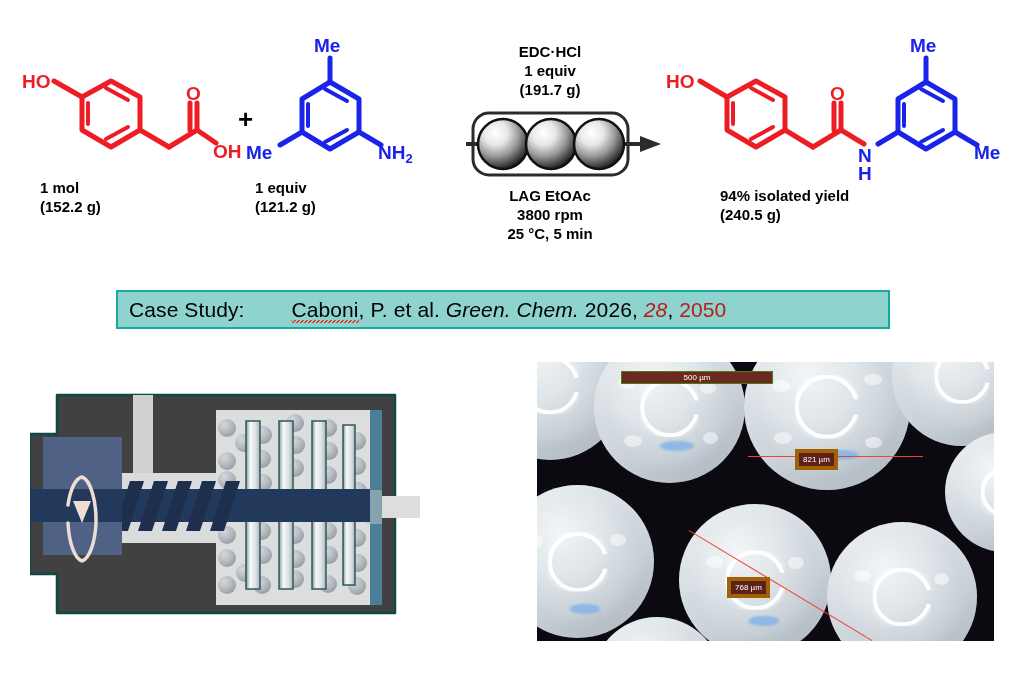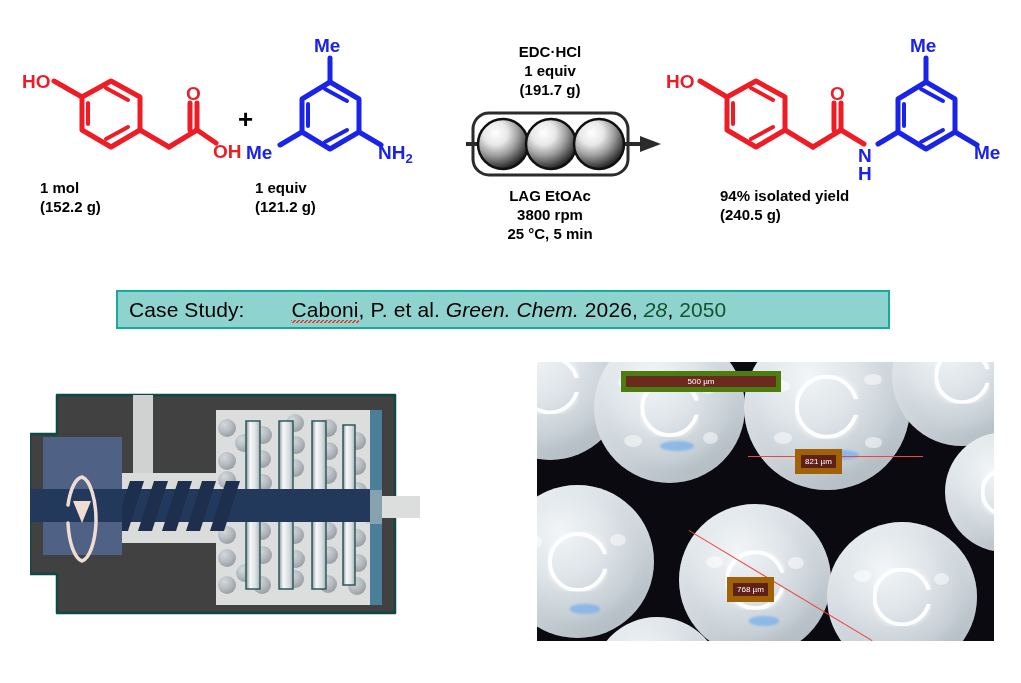--- a/index.html
+++ b/index.html
@@ -19,42 +19,42 @@
     box-sizing:border-box;display:flex;align-items:center;
   }
   #citation-text{font-size:21px;padding-left:11px;letter-spacing:.1px;white-space:pre;}
   #citation-text .sp{position:relative;margin-left:41px;}
   #citation-text .sp::after{
     content:"";position:absolute;left:0;right:0;bottom:-2px;height:3px;
     background-image:repeating-linear-gradient(135deg,#e23b2e 0 1.4px,transparent 1.4px 2.8px);
   }
   #citation-text i{font-style:italic;margin-top:24px;}
   #citation-text b{font-weight:normal;margin-top:8px;}
-  #citation-text .gray{color:#14532d;}
+  #citation-text .gray{color:#b91c1c;}
 
   
   #microscope-panel{left:537px;top:362px;width:457px;height:279px;overflow:hidden;
     background:#0a0a10;}
   .bead{position:absolute;border-radius:50%;
         background:
           radial-gradient(circle at 38% 30%, #f2f5f7 0%, #dfe5e9 32%, #c7cfd6 60%, #9fa9b2 84%, #7c8790 100%);
         box-shadow:inset 0 0 18px rgba(255,255,255,.35);}
   .bead::after{ 
     content:"";position:absolute;left:50%;top:50%;transform:translate(-50%,-50%);
     width:34%;height:34%;border-radius:50%;
     border:4px solid rgba(255,255,255,.95);
     box-shadow:0 0 6px rgba(255,255,255,.8);
     clip-path:polygon(0 0,100% 0,100% 38%,72% 38%,72% 62%,100% 62%,100% 100%,0 100%);
   }
   .bead .blue{position:absolute;border-radius:50%;background:rgba(120,175,235,.75);filter:blur(1.2px);}
   .bead .dimple{position:absolute;border-radius:50%;background:rgba(255,255,255,.5);filter:blur(.6px);}
   .meas-line{position:absolute;background:#f2443a;height:1px;transform-origin:0 0;}
   .meas-tag{position:absolute;background:#5f2018;color:#fff;font-size:8px;line-height:11px;
-            padding:1px 4px;border:6px solid #a16207;white-space:nowrap;font-family:"Liberation Sans",sans-serif;}
-  #scale-bar{position:absolute;background:#6b2a20;border:5px solid #4d7c0f;
+            padding:1px 4px;border:4px solid #a16207;white-space:nowrap;font-family:"Liberation Sans",sans-serif;}
+  #scale-bar{position:absolute;background:#6b2a20;border:1px solid #4d7c0f;
              color:#fff;font-size:8px;line-height:11px;text-align:center;}
 
   
   #mill-panel{left:30px;top:373px;width:402px;height:262px;}
   .m{position:absolute;}
 </style>
 </head>
 <body>
 
 <svg class="abs" style="left:0;top:0;" width="1021" height="270" viewBox="0 0 1021 270">

